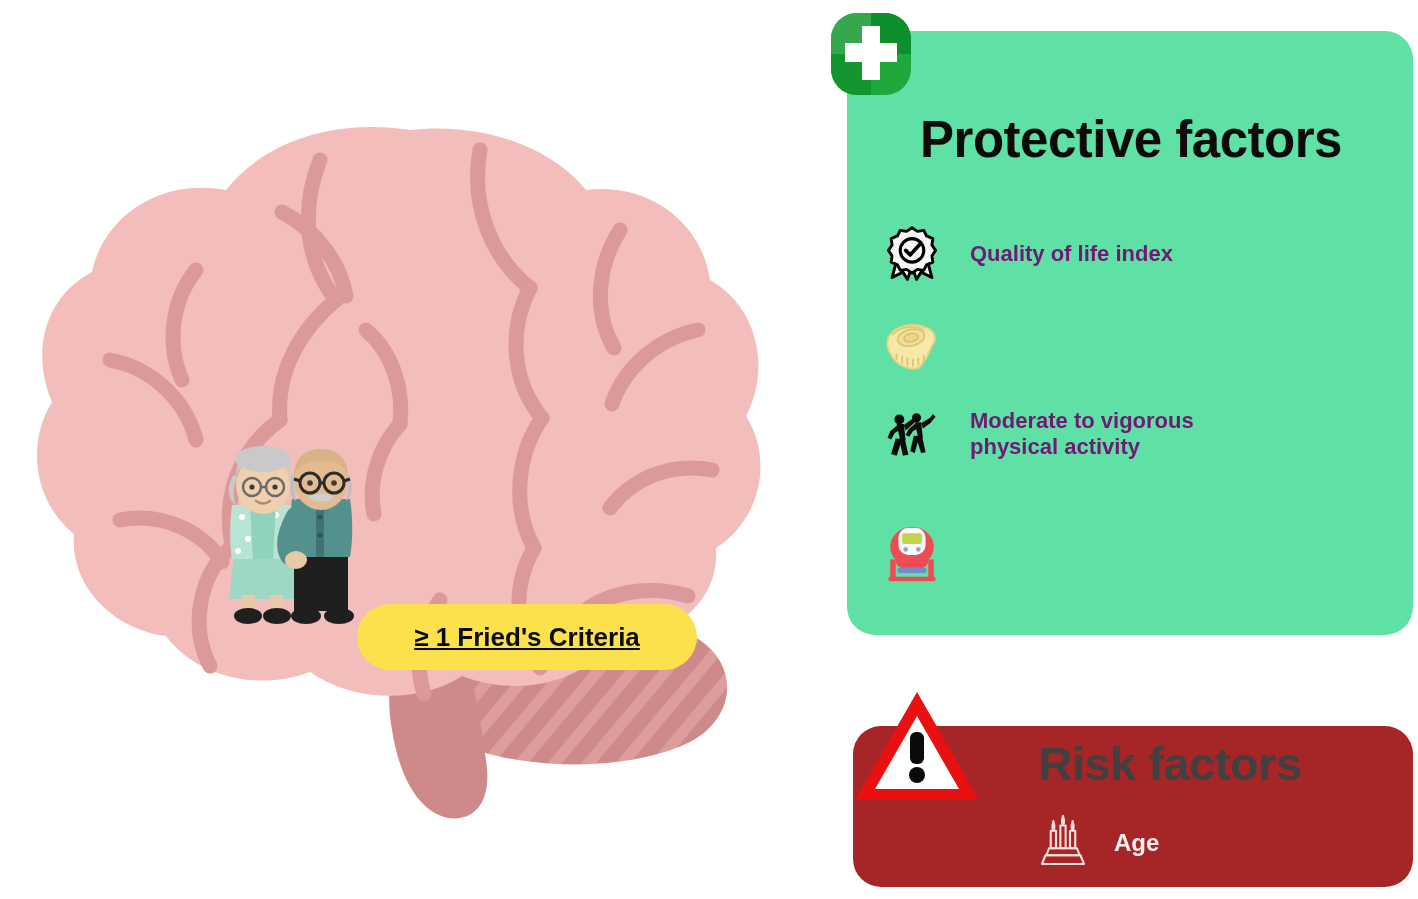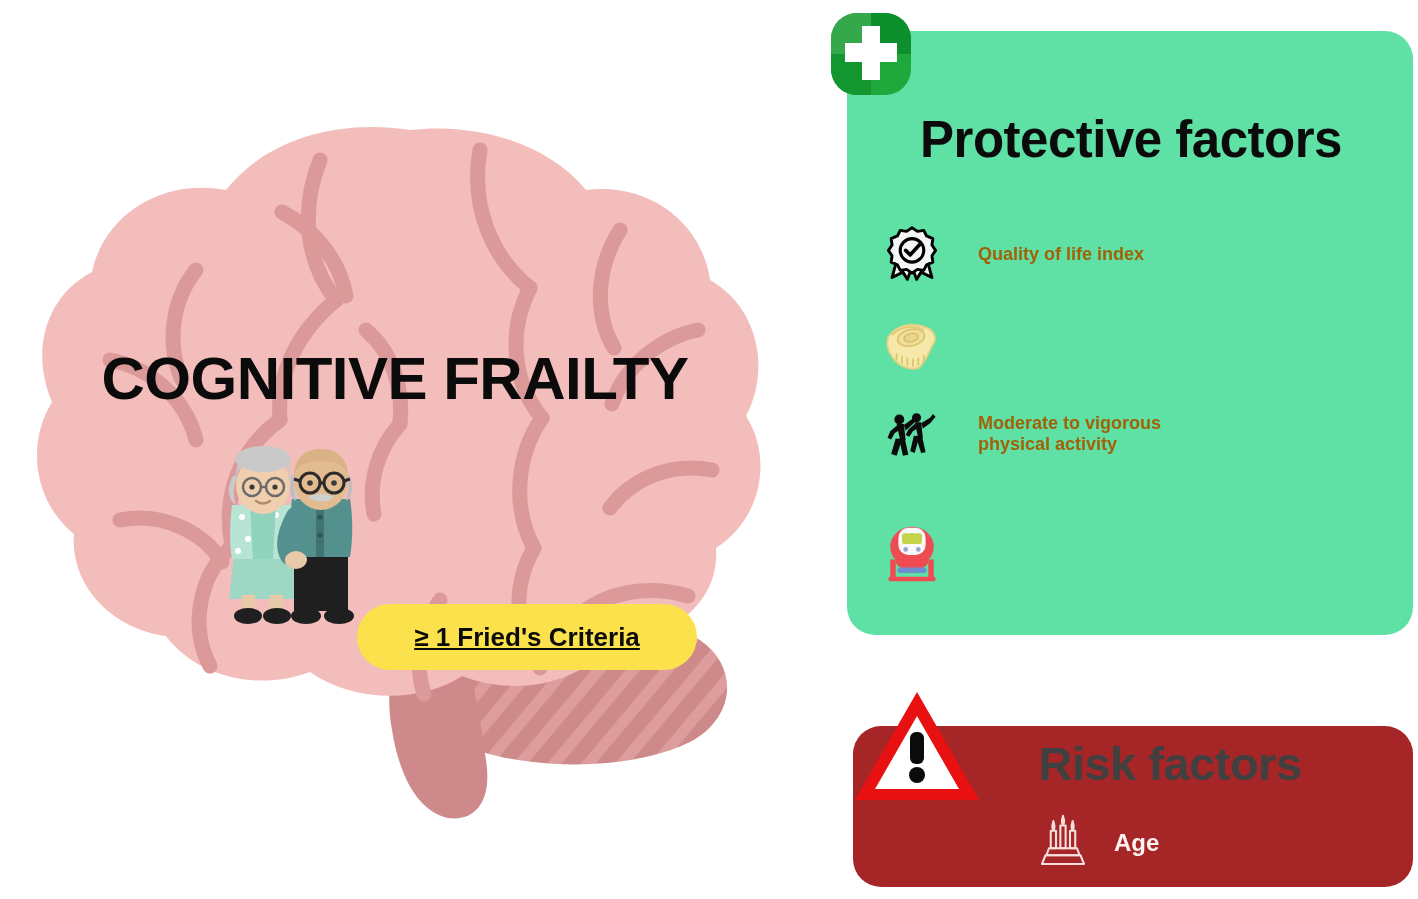--- a/index.html
+++ b/index.html
@@ -134,25 +134,25 @@
   }
   .pf-icon {
     width: 72px;
     height: 72px;
     flex: 0 0 72px;
     display: flex;
     align-items: center;
     justify-content: center;
   }
   .pf-label {
-    font-size: 18px;
-    font-weight: bold;
-    color: #a16207;
+    font-size: 22px;
+    font-weight: bold;
+    color: #701a75;
     line-height: 1.16;
-    margin-left: 30px;
+    margin-left: 22px;
   }
   #pf-row-0 { left: 876px; top: 218px; }
   #pf-row-1 { left: 876px; top: 308px; }
   #pf-row-2 { left: 876px; top: 398px; }
   #pf-row-3 { left: 876px; top: 518px; }
 
   
   #risk-card {
     position: absolute;
     left: 853px;
@@ -256,21 +256,20 @@
       <path d="M698 330 C658 338 624 368 612 404"></path>
       <path d="M712 470 C672 462 632 478 610 508"></path>
       <path d="M688 596 C648 584 606 592 578 616"></path>
       <path d="M366 330 C392 352 404 388 400 424"></path>
       <path d="M400 424 C378 448 368 482 374 514"></path>
       <path d="M282 212 C316 230 340 262 346 296"></path>
       <path d="M440 600 C420 628 414 664 424 694"></path>
     </g>
   </svg>
 
-  <div id="cognitive-frailty-title">COGNITIVE FRAILTY</div>
 
   <svg id="elderly-couple" viewBox="0 0 160 186">
 
     <path d="M38 112 L96 112 L101 156 L33 156 Z" fill="#9ED8C4"></path>
 
     <rect x="46" y="152" width="13" height="18" fill="#E8C9A8"></rect>
     <rect x="74" y="152" width="13" height="18" fill="#E8C9A8"></rect>
 
     <ellipse cx="52" cy="173" rx="14" ry="8" fill="#1F1F1F"></ellipse>
     <ellipse cx="81" cy="173" rx="14" ry="8" fill="#1F1F1F"></ellipse>

